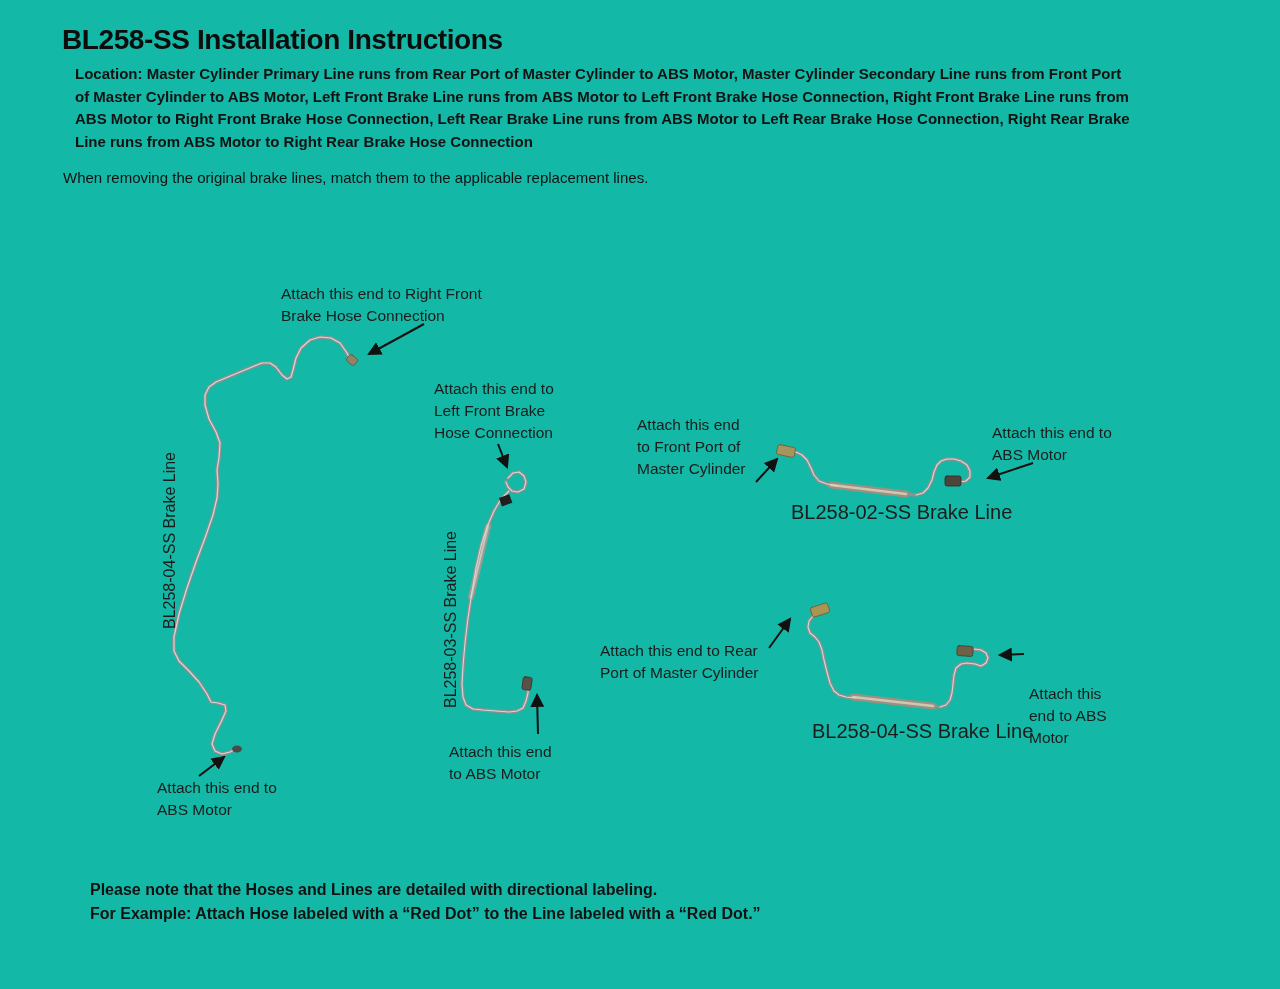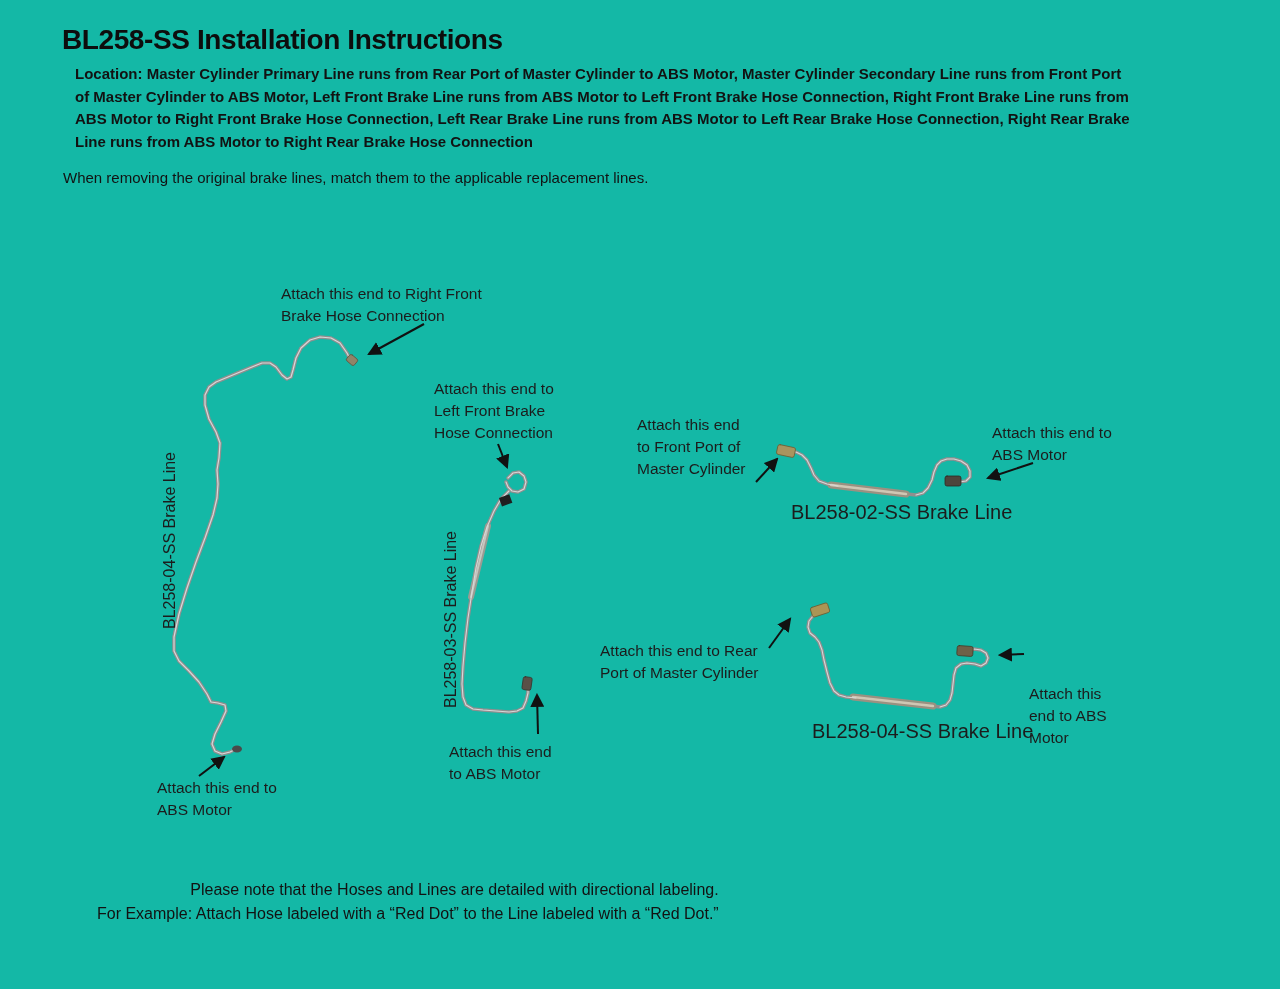--- a/index.html
+++ b/index.html
@@ -19,22 +19,22 @@
     position:absolute; left:63px; top:169px;
     font-size:15px; font-weight:normal; color:#121212;
   }
   .ann { position:absolute; font-size:15.5px; line-height:22px; color:#1c1c1c; }
   .lbl { position:absolute; font-size:20px; color:#1c1c1c; white-space:nowrap; }
   .vlbl {
     position:absolute; font-size:16px; color:#1c1c1c; white-space:nowrap;
     writing-mode:vertical-rl; transform:rotate(180deg); width:20px;
   }
   .footer-note {
-    position:absolute; left:97px; top:878px;
-    font-size:16px; font-weight:normal; line-height:24px; color:#121212;text-align:right;
+    position:absolute; left:90px; top:878px;
+    font-size:16px; font-weight:bold; line-height:24px; color:#121212;
   }
   svg.art { position:absolute; left:0; top:0; }
 </style>
 </head>
 <body>
 
 <div class="page">
 
   <div class="title">BL258-SS Installation Instructions</div>
 

